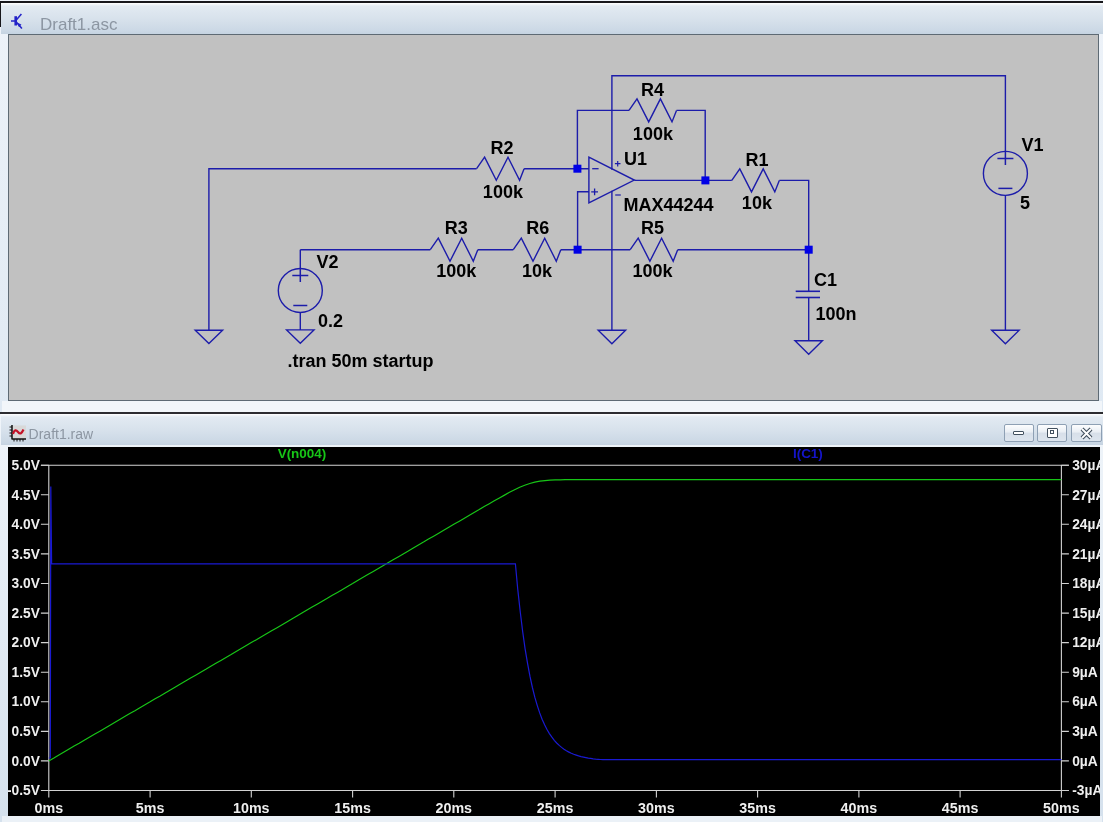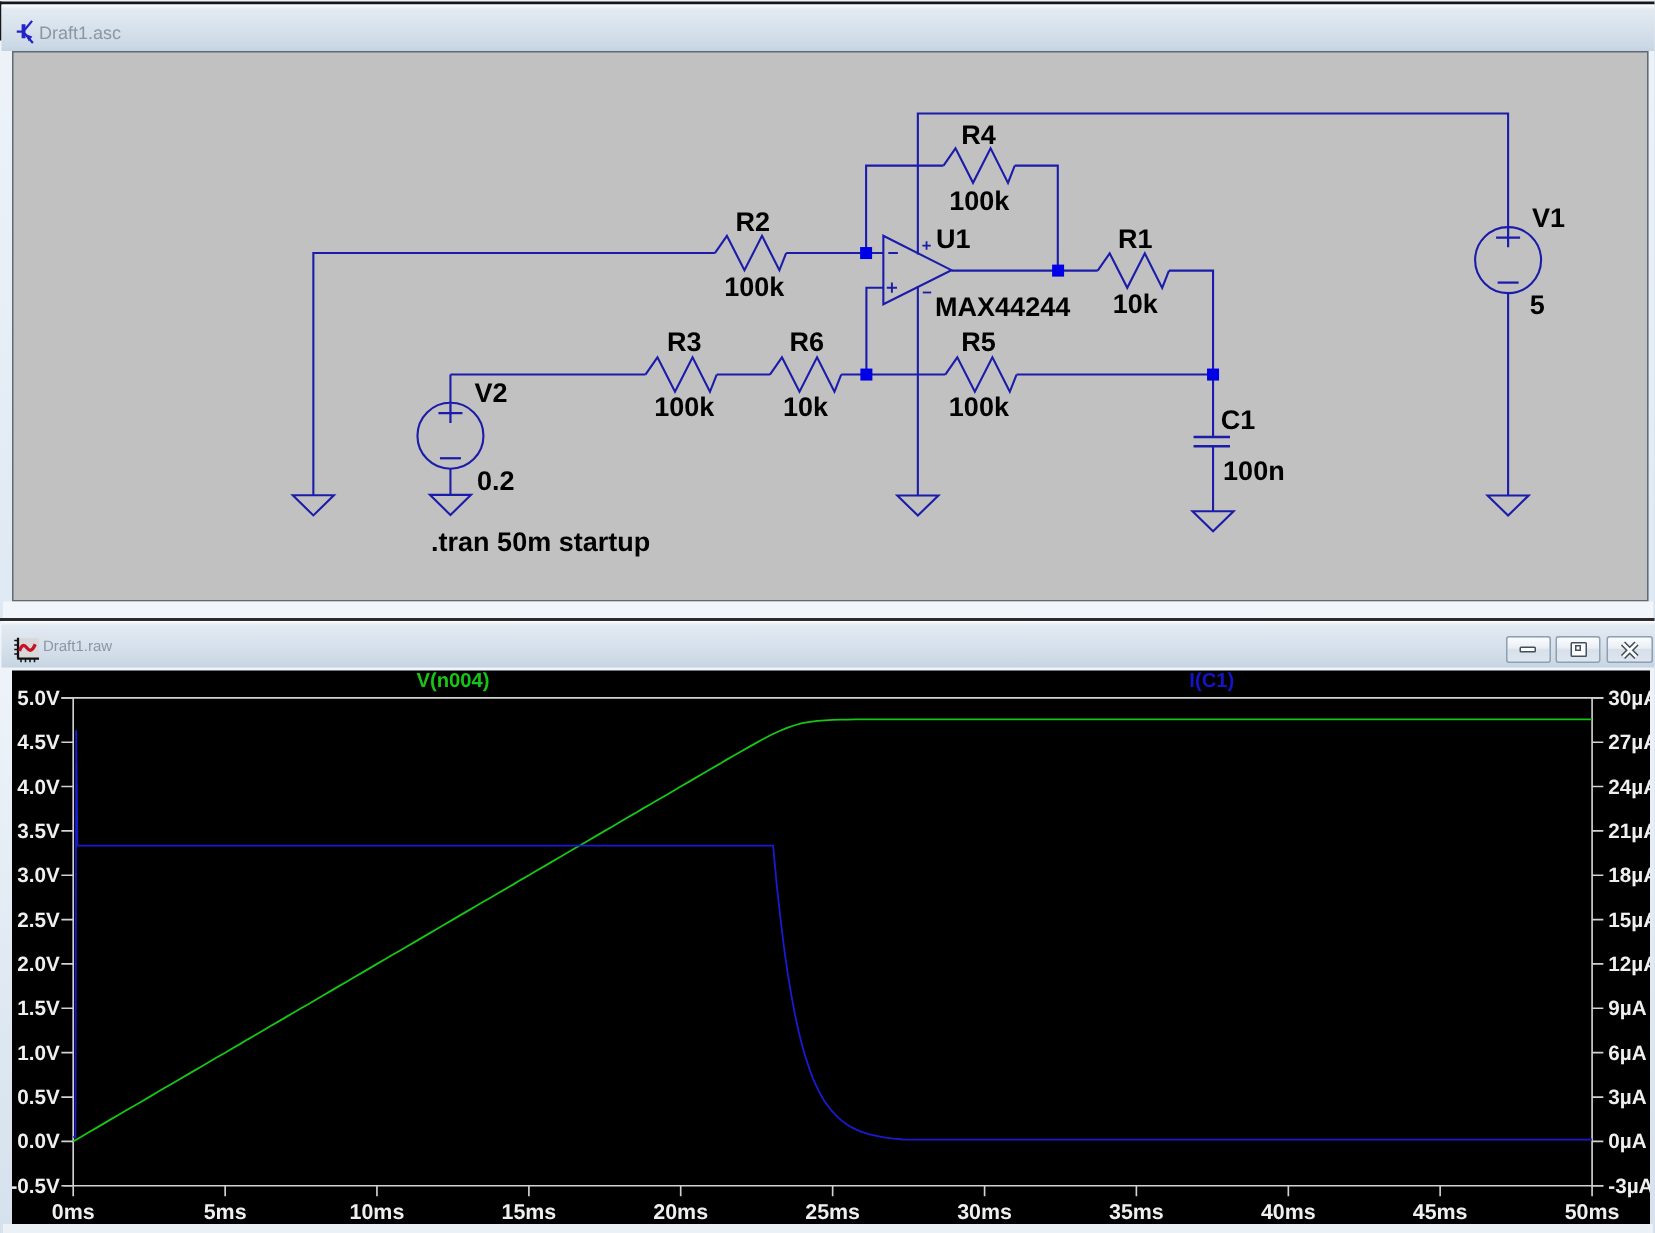--- a/index.html
+++ b/index.html
@@ -11,21 +11,21 @@
   <div class="abs" style="left:1px;top:2.6px;width:1102px;height:31.2px;background:linear-gradient(180deg,#fefefe 0%,#e2eaf2 10%,#d8e2ec 50%,#cbd8e5 90%,#c5d3e1 100%)"></div>
   <svg style="position:absolute;left:10.5px;top:12.5px" width="12" height="17" viewBox="0 0 12 17">
 <g stroke="#2323c8" fill="none">
 <path d="M0 8 H4.5" stroke-width="1.5"></path>
 <path d="M4.7 3.2 V12.5" stroke-width="2.6"></path>
 <path d="M5.5 6.8 L10.4 0.9" stroke-width="1.5"></path>
 <path d="M5.5 9.3 L10.9 15.6" stroke-width="1.5"></path>
 <path d="M6.7 10.4 l3.2 1.2 -1.7 2.2 z" fill="#2323c8" stroke-width="0.8"></path>
 </g>
     </svg>
-  <div class="abs" style="left:26px;top:15.3px;font-size:12px;color:#8c96a2">Draft1.asc</div>
+  <div class="abs" style="left:40px;top:15.3px;font-size:17px;color:#8c96a2">Draft1.asc</div>
   <div class="abs" style="left:7.6px;top:33.8px;width:1091.8px;height:367.5px;background:#c1c1c1;border:1px solid #5e6a74;box-sizing:border-box"></div>
   <svg style="position:absolute;left:8.6px;top:34.8px" width="1090" height="366" viewBox="8.6 34.8 1090 366">
 <g>
         <path d="M208.5 330 V168.5 H476.2" stroke="#1c1caa" stroke-width="1.4" fill="none"></path>
         <path d="M476.2 168.5 L484.2 157.0 L495.9 180.0 L507.6 157.0 L519.2 180.0 L523.7 168.5" stroke="#1c1caa" stroke-width="1.4" fill="none"></path>
         <path d="M523.7 168.5 H588.5" stroke="#1c1caa" stroke-width="1.4" fill="none"></path>
         <path d="M194.8 330.0 L222.2 330.0 L208.5 343.4 Z" stroke="#1c1caa" stroke-width="1.4" fill="none"></path>
         <path d="M577 168.5 V110.2 H628.6" stroke="#1c1caa" stroke-width="1.4" fill="none"></path>
         <path d="M628.6 110.2 L636.6 98.7 L648.3 121.7 L660.0 98.7 L671.6 121.7 L676.1 110.2" stroke="#1c1caa" stroke-width="1.4" fill="none"></path>
         <path d="M676.1 110.2 H704.8 V180.2" stroke="#1c1caa" stroke-width="1.4" fill="none"></path>
@@ -103,21 +103,21 @@
 <svg style="position:absolute;left:8.6px;top:424.6px" width="17" height="17" viewBox="0 0 17 17">
 <rect x="3" y="0.5" width="14" height="13.5" fill="#d8d8d8"></rect>
 <g stroke="#111" stroke-width="1.5" fill="none">
 <path d="M3 0 V14 M2.5 14 H17"></path>
 </g>
 <g stroke="#111" stroke-width="1" fill="none">
 <path d="M0.5 2 H3 M0.5 5 H3 M0.5 8 H3 M0.5 11 H3 M5 14 V16.5 M8 14 V16.5 M11 14 V16.5 M14 14 V16.5"></path>
 </g>
 <path d="M4 9 C5.5 4.5 7 4.5 9 7 C11 9.5 12.5 9 14.5 4.5" stroke="#c41228" stroke-width="2.2" fill="none"></path>
 </svg>
-<div class="abs" style="left:28.6px;top:426.3px;font-size:10px;color:#8c96a2">Draft1.raw</div>
+<div class="abs" style="left:28.6px;top:426.3px;font-size:14px;color:#8c96a2">Draft1.raw</div>
 <div style="position:absolute;left:1003.8px;top:424.2px;width:30.2px;height:17.6px;border:1px solid #8ea0b4;border-radius:2px;background:linear-gradient(180deg,#fcfdfe,#e9eef4 45%,#d7dfe9 50%,#dde5ee);box-sizing:border-box">
     <div style="position:absolute;left:8.5px;top:5.5px;width:11px;height:4.5px;background:#fff;border:1.3px solid #42505e;border-radius:1px;box-sizing:border-box"></div>
   </div>
 <div style="position:absolute;left:1037.1px;top:424.2px;width:30.2px;height:17.6px;border:1px solid #8ea0b4;border-radius:2px;background:linear-gradient(180deg,#fcfdfe,#e9eef4 45%,#d7dfe9 50%,#dde5ee);box-sizing:border-box">
     <div style="position:absolute;left:8.5px;top:2.5px;width:11.5px;height:10px;background:#fff;border:1.6px solid #42505e;border-radius:1px;box-sizing:border-box">
       <div style="position:absolute;left:2px;top:1.6px;width:4.5px;height:3.6px;border:1.3px solid #42505e;box-sizing:border-box"></div>
     </div>
   </div>
 <div style="position:absolute;left:1071.4px;top:424.2px;width:30.2px;height:17.6px;border:1px solid #8ea0b4;border-radius:2px;background:linear-gradient(180deg,#fcfdfe,#e9eef4 45%,#d7dfe9 50%,#dde5ee);box-sizing:border-box">
     <svg style="position:absolute;left:8px;top:2px" width="13" height="13" viewBox="0 0 13 13">

